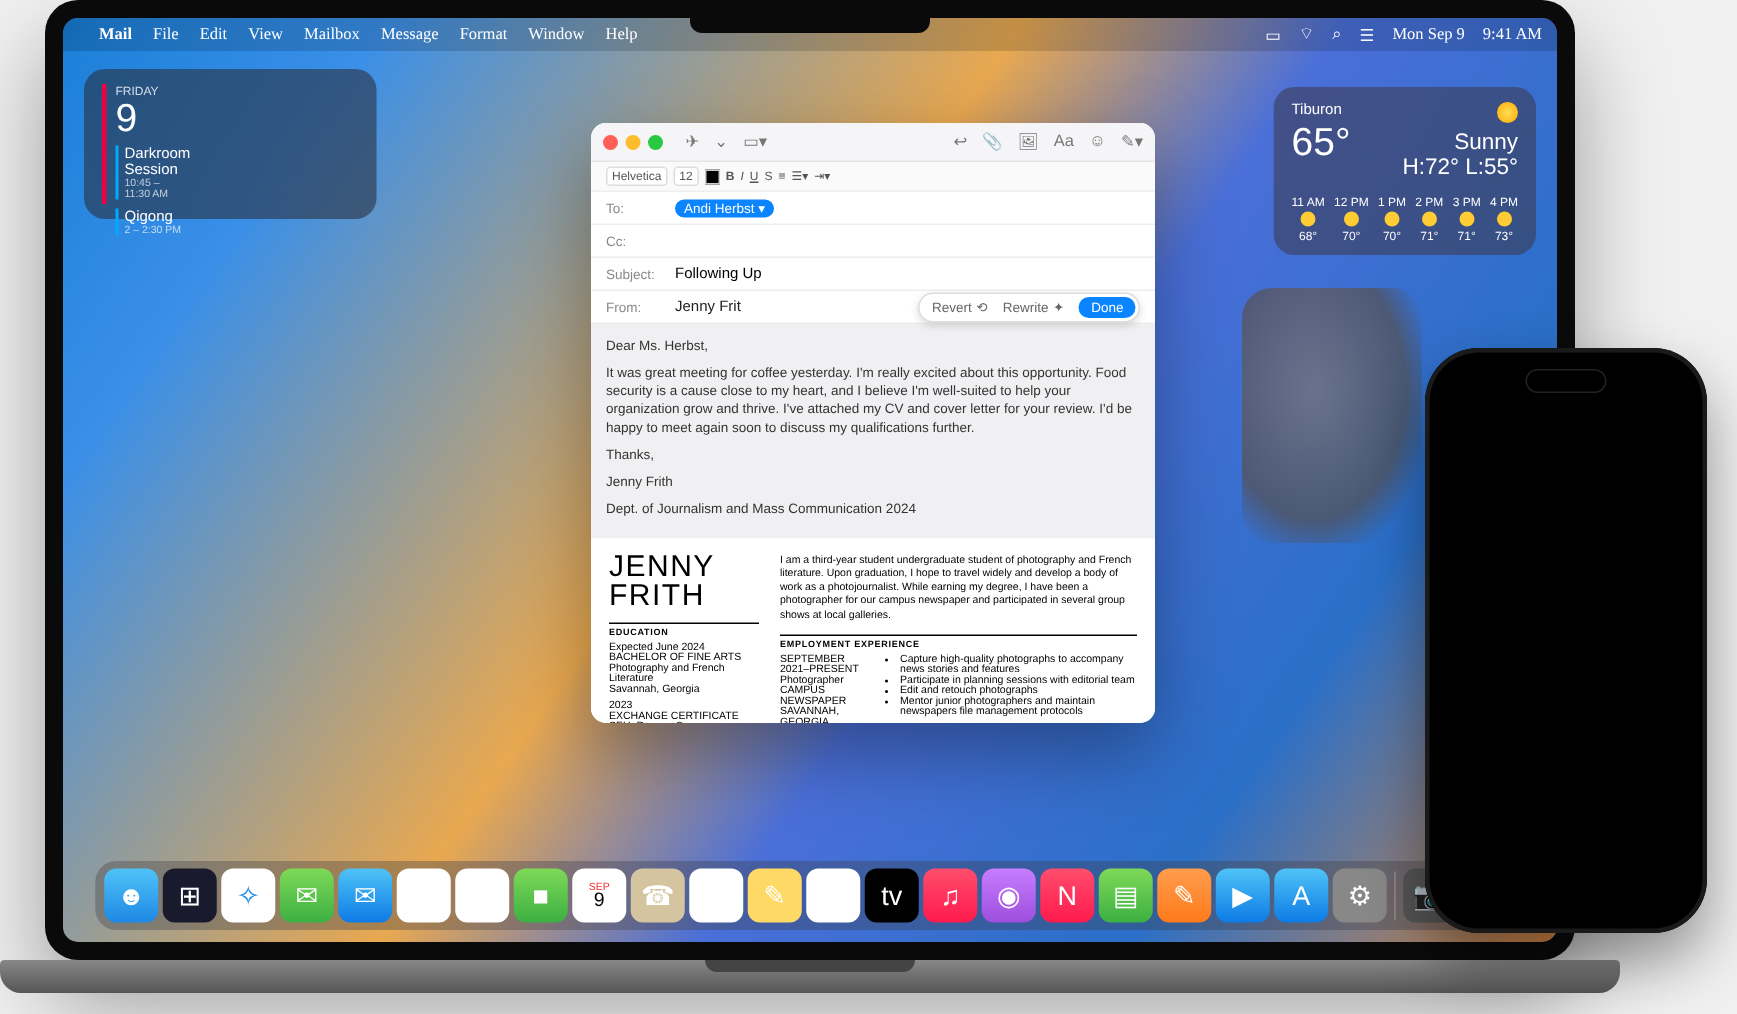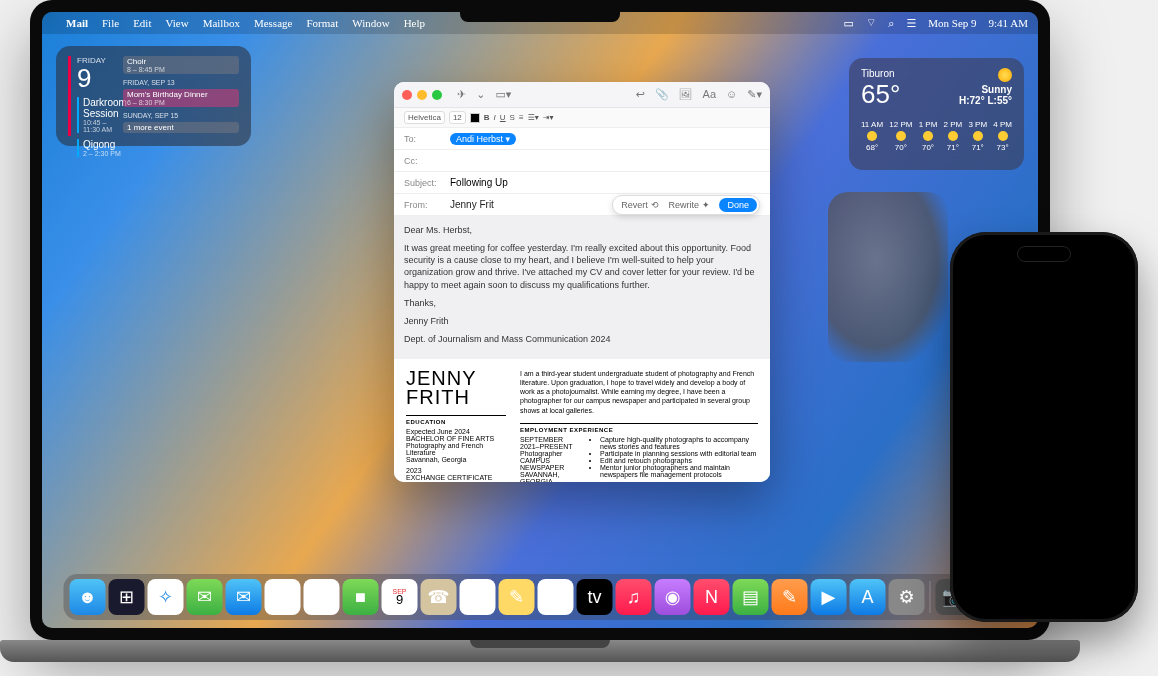--- a/index.html
+++ b/index.html
@@ -33,21 +33,21 @@
 .cal-ev.pink { background: rgba(200,60,120,.6); }
 .cal-sub { font-size: 7px; opacity:.7; }
 .cal-hdr { font-size: 7px; opacity: .8; margin-top: 2px; }
 .cal-session { border-left: 2px solid #0af; padding-left: 4px; margin-top: 6px; }
 .cal-session-time { font-size: 7px; opacity: .7; }
 
 .weather-widget { right: 14px; top: 46px; width: 175px; height: 112px; background: rgba(60,50,60,.5); }
 .weather-top { display:flex; justify-content:space-between; }
 .weather-city { font-size: 10px; }
 .weather-temp { font-size: 26px; font-weight: 300; }
-.weather-cond { text-align:right; font-size:10px;font-weight:bold; }
+.weather-cond { text-align:right; font-size:15px; }
 .weather-sun { width:14px; height:14px; background:radial-gradient(#ffdd55,#ffaa00); border-radius:50%; display:inline-block; }
 .weather-hours { display:flex; justify-content:space-between; margin-top:10px; }
 .weather-hour { text-align:center; font-size:8px; }
 .weather-hour .wsun { width:10px; height:10px; background:#ffcc33; border-radius:50%; margin:2px auto; }
 
 .small-widget-stack { position:absolute; right:14px; top:350px; width:72px; }
 .sq-widget { width:72px; height:72px; border-radius:14px; background:rgba(200,140,60,.75); color:#fff; padding:6px; font-size:8px; margin-bottom:8px; position:relative; }
 .sq-badge { position:absolute; top:6px; right:8px; font-size:14px; font-weight:600; }
 .circ-btn { width:30px; height:30px; border-radius:50%; background:rgba(255,255,255,.25); display:flex; align-items:center; justify-content:center; margin-bottom:6px; }
 
@@ -128,33 +128,20 @@
           <div class="cal-day-num">9</div>
           <div class="cal-session">
             <div>Darkroom Session</div>
             <div class="cal-session-time">10:45 – 11:30 AM</div>
           </div>
           <div class="cal-session">
             <div>Qigong</div>
             <div class="cal-session-time">2 – 2:30 PM</div>
           </div>
         </div>
-        <div class="cal-events">
-          <div class="cal-ev">
-            <div>Choir</div>
-            <div class="cal-sub">8 – 8:45 PM</div>
-          </div>
-          <div class="cal-hdr">FRIDAY, SEP 13</div>
-          <div class="cal-ev pink">
-            <div>Mom's Birthday Dinner</div>
-            <div class="cal-sub">6 – 8:30 PM</div>
-          </div>
-          <div class="cal-hdr">SUNDAY, SEP 15</div>
-          <div class="cal-ev">1 more event</div>
-        </div>
       </div>
 
       <div class="widget weather-widget">
         <div class="weather-top">
           <div>
             <div class="weather-city">Tiburon</div>
             <div class="weather-temp">65°</div>
           </div>
           <div class="weather-cond">
             <span class="weather-sun"></span>

